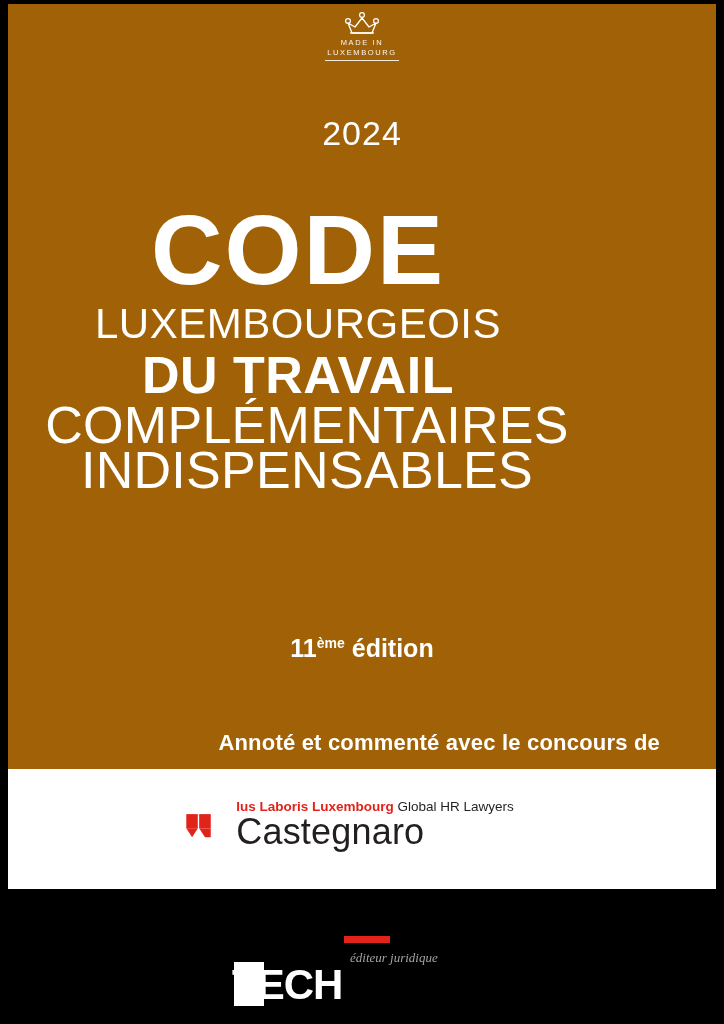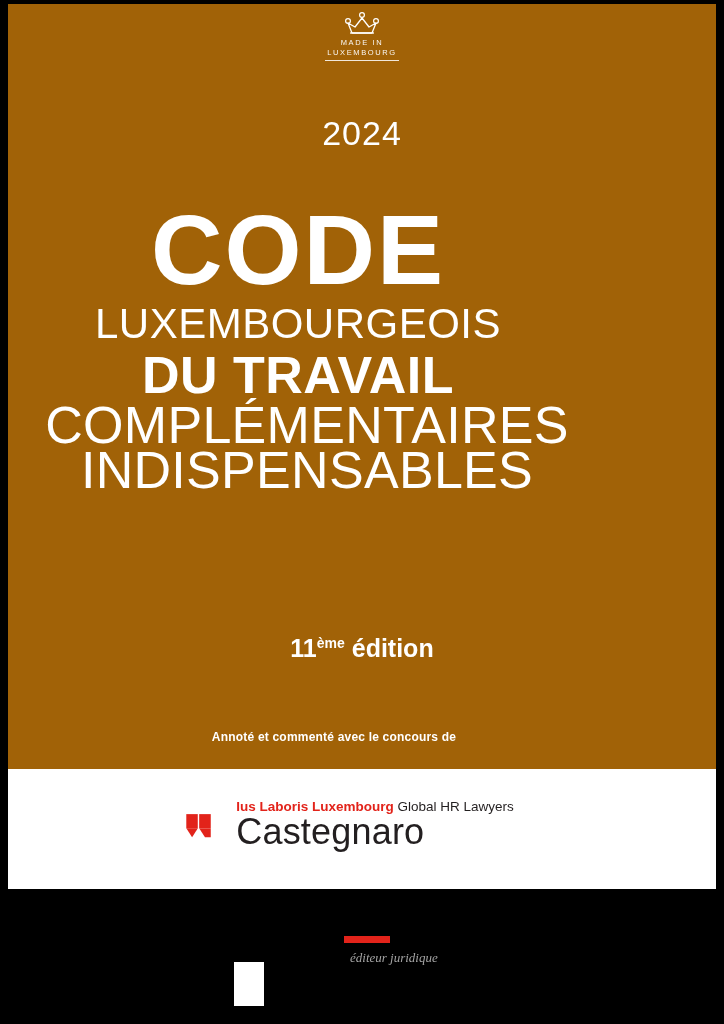--- a/index.html
+++ b/index.html
@@ -129,23 +129,23 @@
     font-weight: 700;
     vertical-align: super;
   }
 
   
   .annotated {
     position: absolute;
     top: 726px;
     left: 0;
     width: 652px;
-    text-align: center;
-    color: #ffffff;
-    font-size: 12px;
+    text-align: right;
+    color: #ffffff;
+    font-size: 22px;
     font-weight: 700;
     letter-spacing: 0.2px;
   }
 
   
   .white-band {
     position: absolute;
     left: 8px;
     top: 769px;
     width: 708px;
@@ -298,15 +298,16 @@
         <span class="partner-tag"><span class="red">Ius Laboris Luxembourg</span><span class="dark"> Global HR Lawyers</span></span>
         <span class="partner-name">Castegnaro</span>
       </span>
     </div>
   </div>
 
   <div class="publisher">
     <div class="pub-bar"></div>
     <div class="pub-sub">éditeur juridique</div>
     <div class="pub-white-block"></div>
+    <div class="pub-tech-inner">TECH</div>
   </div>
 
 </div>
 
 </body></html>

